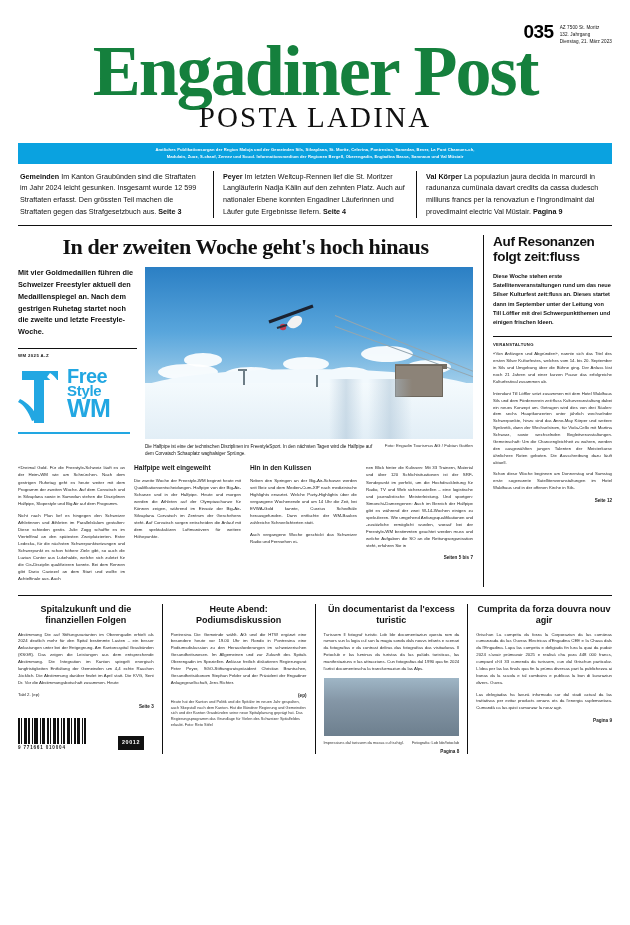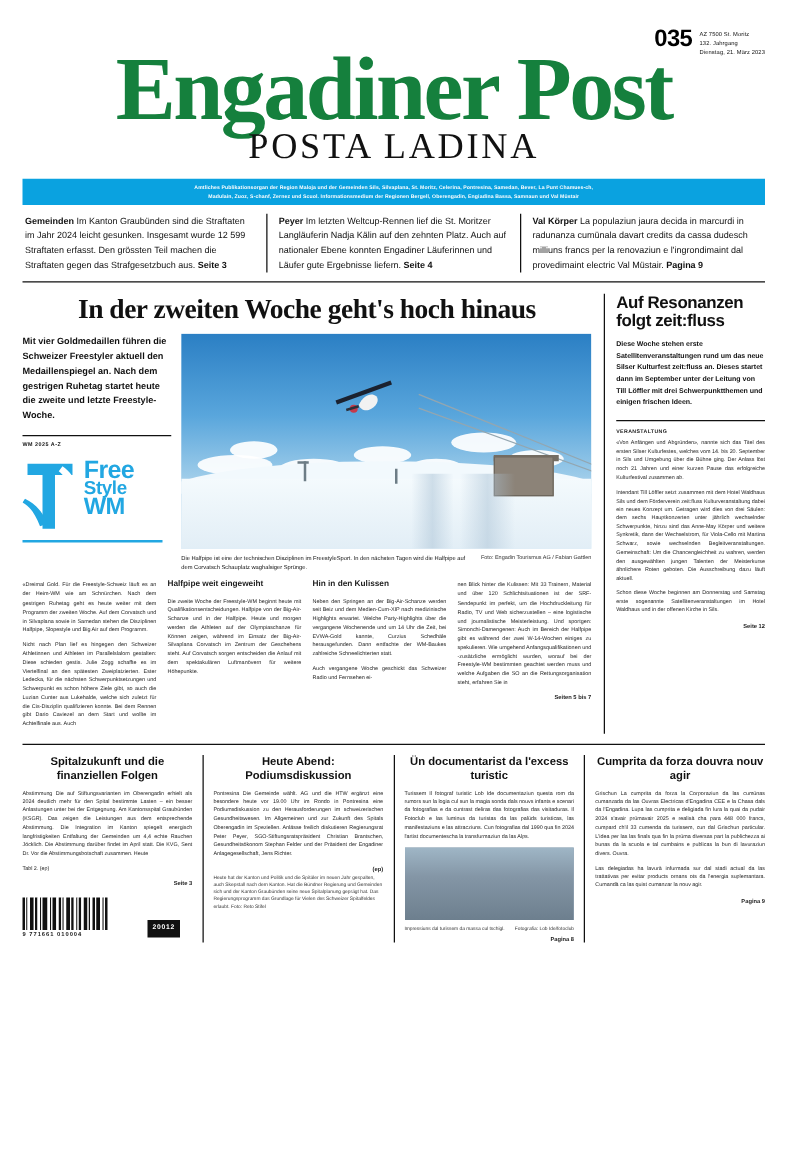--- a/index.html
+++ b/index.html
@@ -79,21 +79,21 @@
   .lead-text{font-size:7.3px;font-weight:bold;line-height:1.62;color:#111;}
   .rule-thin{border-top:0.7px solid #111;margin:10px 0 4px 0;}
   .kicker{font-size:4.3px;letter-spacing:0.4px;color:#111;margin-bottom:7px;font-weight:bold;}
 
   .fs-logo{margin-top:3px;width:112px;}
   .fs-logo-inner{display:flex;align-items:flex-start;}
   .fs-mark{width:46px;height:64px;flex:none;}
   .fs-words{padding-left:3px;padding-top:3px;color:#22a7e2;line-height:0.84;}
   .fs-free{font-size:20px;font-weight:bold;letter-spacing:-0.5px;}
   .fs-style{font-size:15px;font-weight:bold;letter-spacing:-0.3px;}
-  .fs-wm{font-size:19px;font-weight:bold;letter-spacing:-0.5px;}
+  .fs-wm{font-size:25px;font-weight:bold;letter-spacing:-0.5px;}
   .fs-underline{border-top:2.4px solid #22a7e2;margin-top:3px;}
 
   .photo-col{flex:1;}
   .photo{position:relative;width:100%;height:172px;overflow:hidden;background:#bcd9ef;}
   .sky{position:absolute;inset:0;background:linear-gradient(#2b7fc4 0%,#59a6dc 38%,#9ccbe9 66%,#d8ecf7 84%,#eef7fc 100%);}
   .snowfield{position:absolute;left:0;right:0;bottom:0;height:56px;background:linear-gradient(#f4fafd,#e2eef6);}
   .ridge{position:absolute;bottom:44px;left:-4%;width:108%;height:26px;background:#f2f9fd;border-radius:50% 50% 0 0 / 100% 100% 0 0;}
   .cloud{position:absolute;background:#ffffff;border-radius:50%;opacity:.92;}
   .rider{position:absolute;left:36%;top:20%;width:58px;height:36px;}
   .pylon{position:absolute;background:#6d7d86;}
@@ -181,21 +181,21 @@
   </div>
 
   <div class="main-wrap">
 
     <div class="main-left">
       <h1 class="main-head">In der zweiten Woche geht's hoch hinaus</h1>
 
       <div class="lead-row">
 
         <div class="lead-col">
-          <div class="lead-text">Mit vier Goldmedaillen führen die Schweizer Freestyler aktuell den Medaillenspiegel an. Nach dem gestrigen Ruhetag startet heute die zweite und letzte Freestyle-Woche.</div>
+          <div class="lead-text">Mit vier Goldmedaillen führen die Schweizer Freestyler aktuell den Medaillenspiegel an. Nach dem gestrigen Ruhetag startet noch die zweite und letzte Freestyle-Woche.</div>
           <div class="rule-thin"></div>
           <div class="kicker">WM 2025 A-Z</div>
 
           <div class="fs-logo">
             <div class="fs-logo-inner">
               <svg class="fs-mark" viewBox="0 0 46 64">
                 <path d="M4 6 L40 6 L40 15 L26 15 L26 58 L16 58 L16 15 L4 15 Z" fill="#22a7e2"></path>
                 <path d="M2 34 C10 38 16 44 20 54 L14 56 C10 46 6 40 0 37 Z" fill="#22a7e2"></path>
                 <path d="M32 8 C38 12 42 18 43 24 L38 26 C36 20 33 15 29 12 Z" fill="#ffffff"></path>
               </svg>

